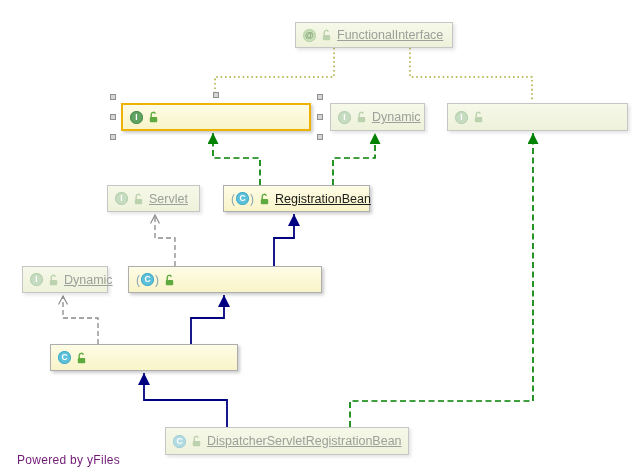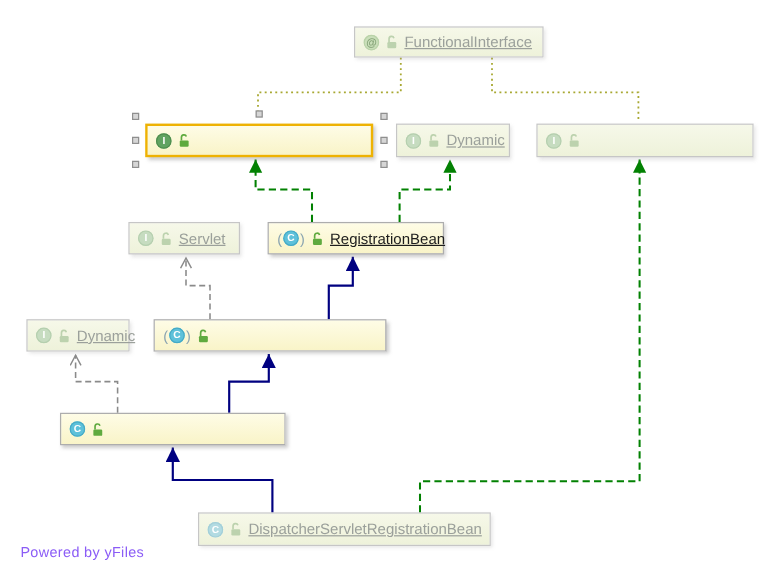--- a/index.html
+++ b/index.html
@@ -42,21 +42,21 @@
   .lock-shackle{stroke:#5faa3f;}
   .faded .lock-body{fill:#bcd2ae;}
   .faded .lock-shackle{stroke:#bcd2ae;}
   
   .handle{
     position:absolute;z-index:3;width:6px;height:6px;box-sizing:border-box;
     background:#d6d6d6;border:1px solid #8f8f8f;
   }
   .powered{
     position:absolute;left:17px;top:453px;z-index:2;
-    font-size:12px;color:#8b5cf6;letter-spacing:.3px;
+    font-size:12px;color:#701a75;letter-spacing:.3px;
   }
 </style>
 </head>
 <body>
 
 <svg id="edges" width="640" height="476" viewBox="0 0 640 476">
   <defs>
     <marker id="arrGreen" markerUnits="userSpaceOnUse" markerWidth="14" markerHeight="13" refX="11" refY="5.5" orient="auto">
       <path d="M0,0 L11,5.5 L0,11 Z" fill="#028102"></path>
     </marker>

